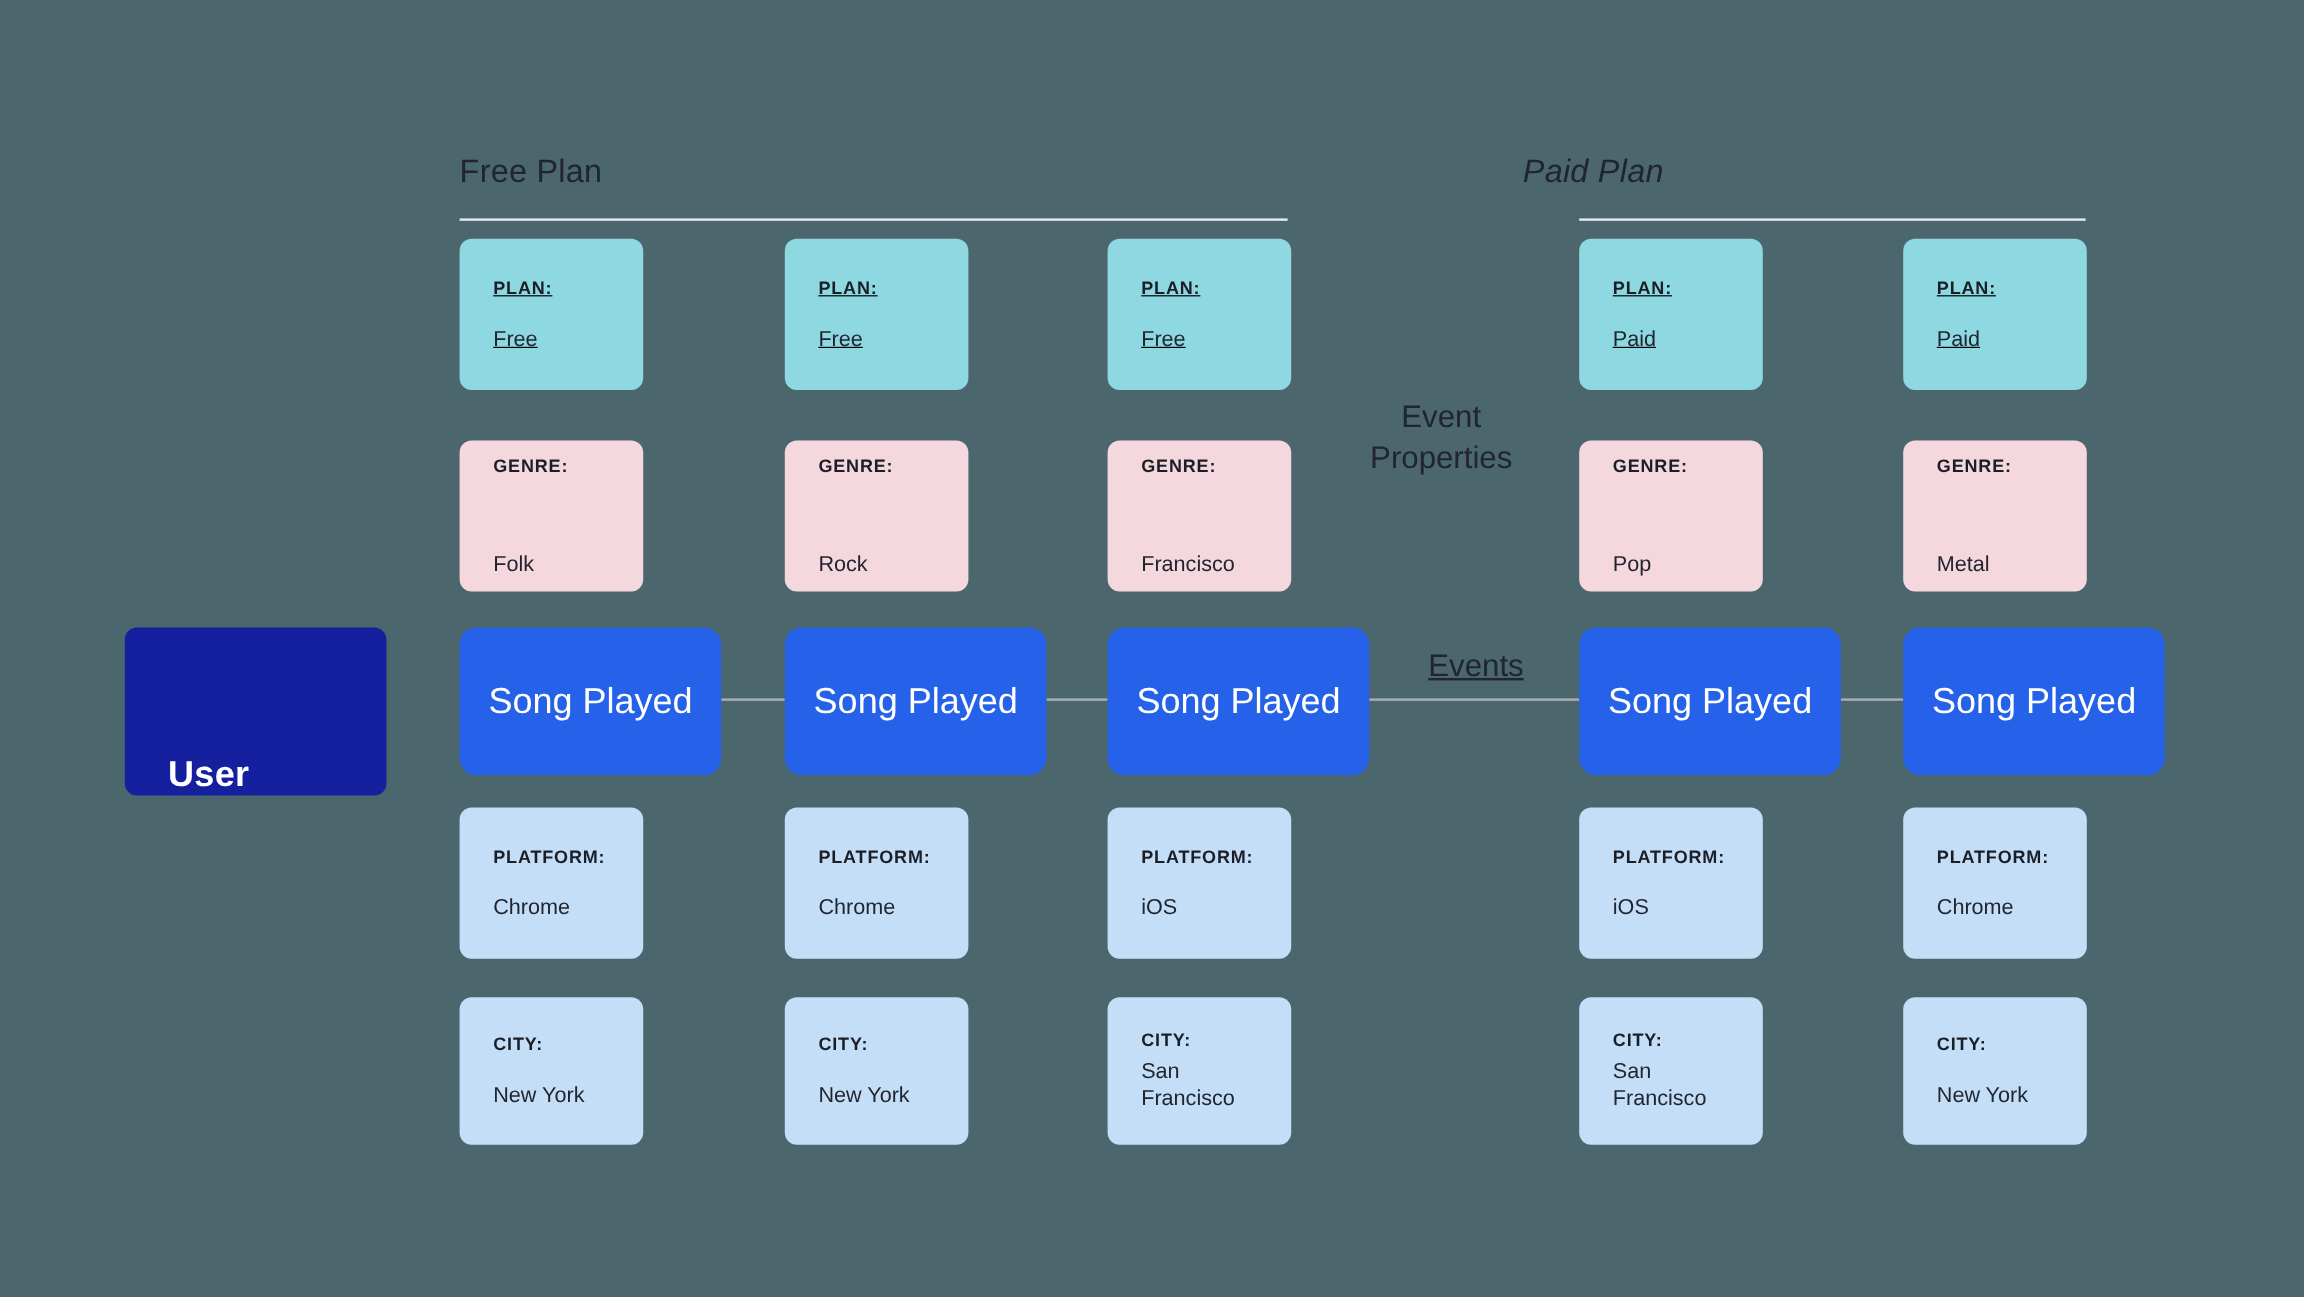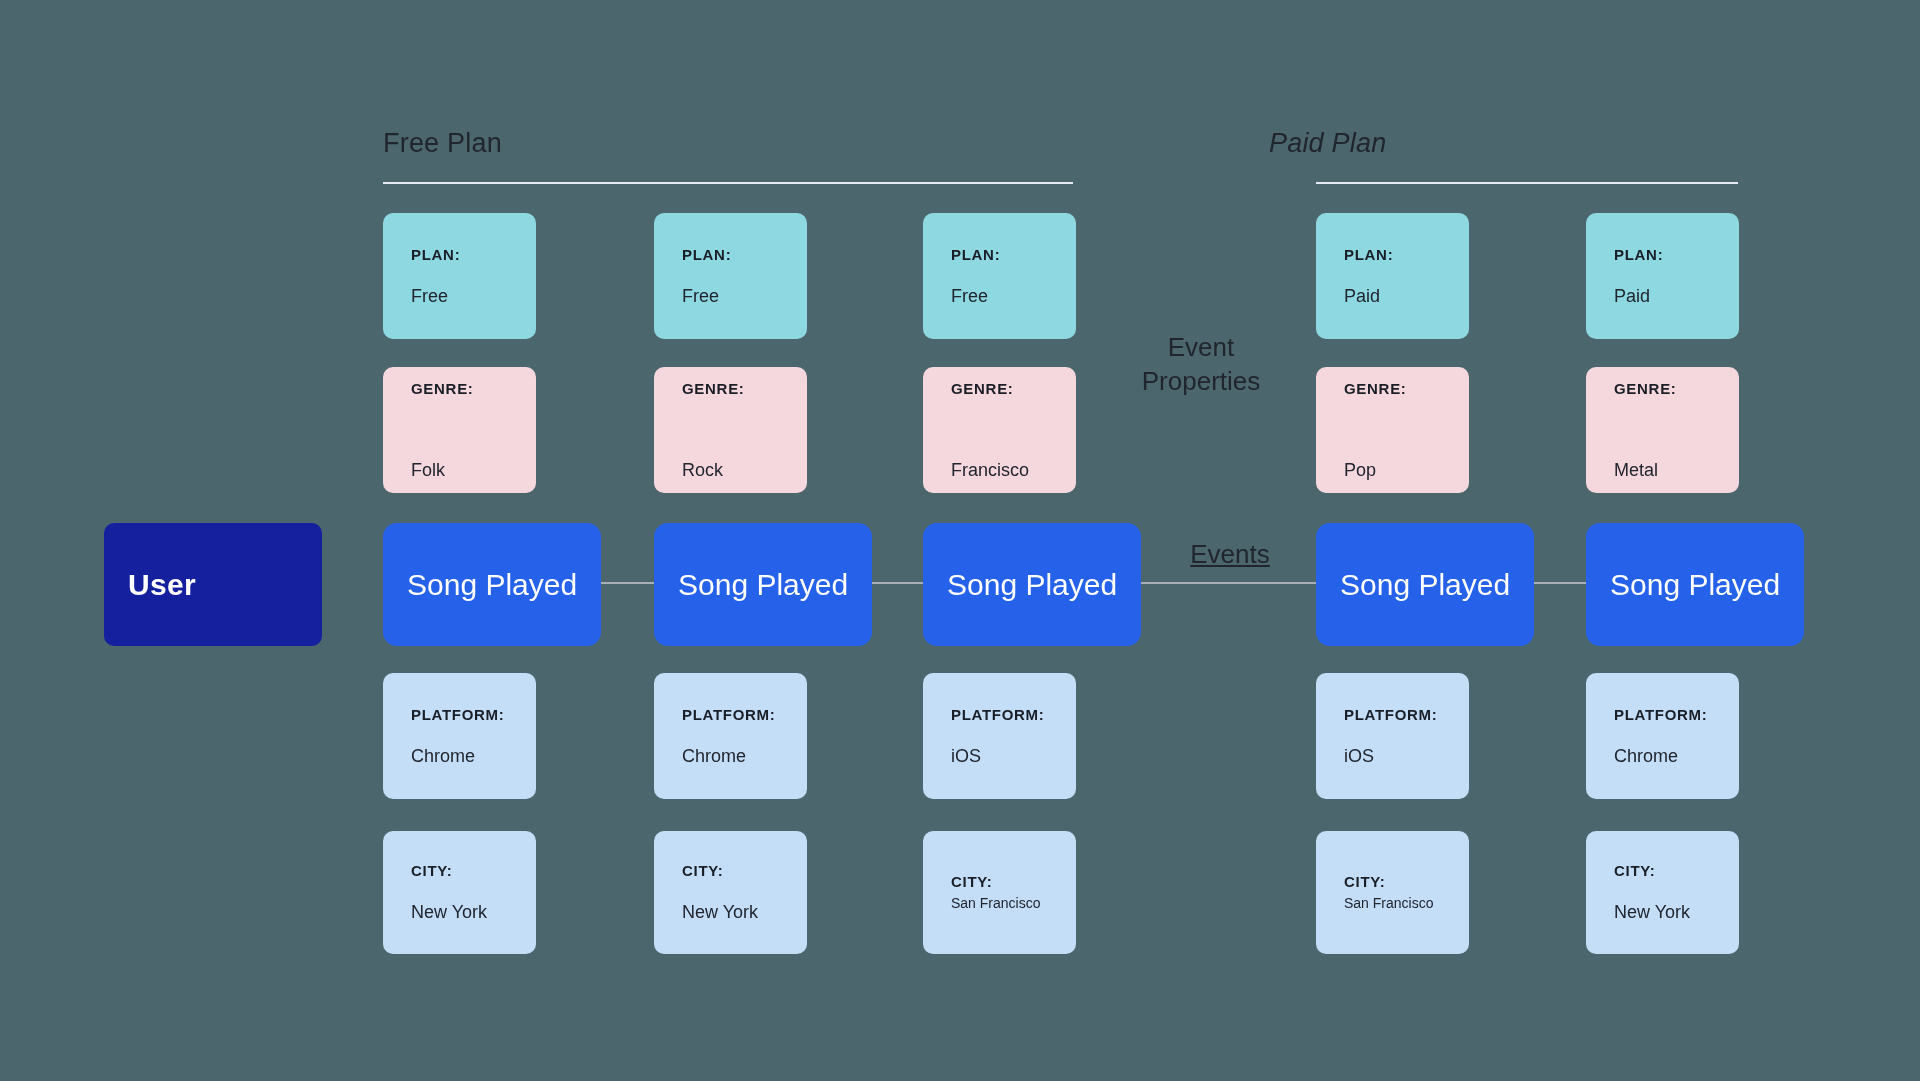--- a/index.html
+++ b/index.html
@@ -40,44 +40,44 @@
 
   
   .column{position:absolute;top:0;width:218px;height:1081px;}
   .c0{left:383px;} .c1{left:654px;} .c2{left:923px;} .c3{left:1316px;} .c4{left:1586px;}
 
   .box{position:absolute;left:0;box-sizing:border-box;display:flex;flex-direction:column;justify-content:center;}
   .prop-box{
     width:153px;height:126px;border-radius:10px;
     padding:10px 10px 10px 28px;
   }
-  .row-plan{top:213px;background:var(--teal);}
+  .row-plan{top:199px;background:var(--teal);text-decoration:underline;}
   .row-genre{top:367px;background:var(--pink);gap:40px;}
   .row-platform{top:673px;background:var(--lightblue);}
   .row-city{top:831px;background:var(--lightblue);height:123px;}
 
   .field-label{
     font-size:15px;font-weight:bold;letter-spacing:.7px;
     color:var(--ink-strong);
   }
   .field-value{
     margin-top:24px;font-size:18px;color:var(--ink);line-height:1.1;
   }
-  .field-value.small{font-size:14px;line-height:1.25;margin-top:5px;}
+  .field-value.small{font-size:18px;line-height:1.25;margin-top:5px;}
 
   .song-box{
     top:523px;width:218px;height:123px;border-radius:14px;
     background:var(--blue);padding-left:24px;padding-right:20px;
   }
   .song-text{color:var(--white);font-size:30px;line-height:1.17;}
 
   .user-box{
-    position:absolute;left:104px;top:523px;width:218px;height:123px;
+    position:absolute;left:104px;top:523px;width:218px;height:140px;
     border-radius:10px;background:var(--navy);
-    display:flex;align-items:center;box-sizing:border-box;padding-left:24px;
+    display:flex;align-items:flex-end;box-sizing:border-box;padding-left:36px;
   }
   .user-text{color:var(--white);font-size:30px;font-weight:bold;letter-spacing:.3px;}
 
   
   .connector{position:absolute;top:582px;height:2px;background:var(--connector);}
   .line-1{left:601px;width:53px;}
   .line-2{left:872px;width:51px;}
   .line-3{left:1141px;width:175px;}
   .line-4{left:1534px;width:52px;}
 

